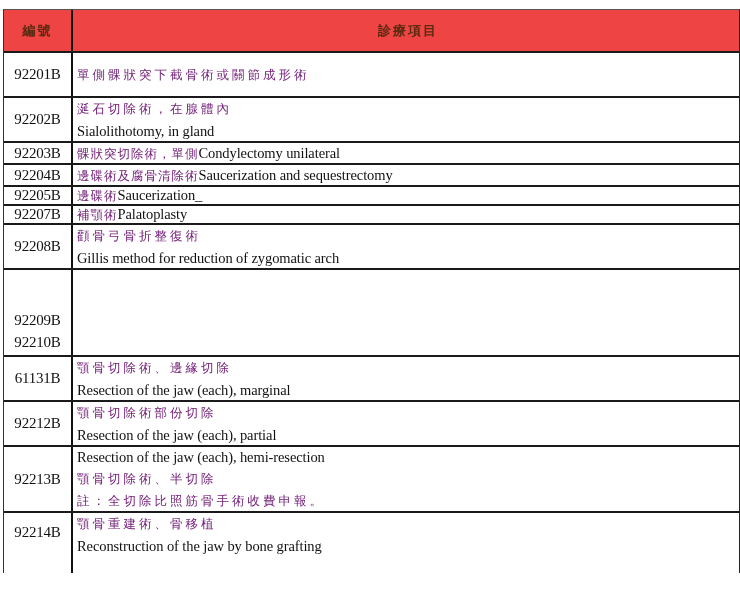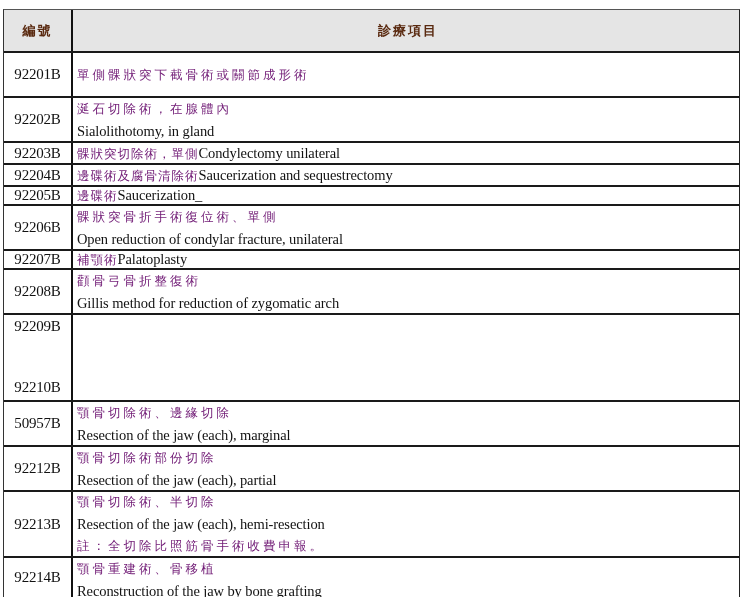--- a/index.html
+++ b/index.html
@@ -23,21 +23,21 @@
       border-left: 1px solid #333;
       border-right: 2px solid #222;
       border-top: 1px solid #555;
     }
     .row {
       display: flex;
       border-bottom: 2px solid #1a1a1a;
       box-sizing: border-box;
     }
     .header {
-      background: #e5e5e5;
+      background: #ef4444;
       height: 43px;
       border-bottom: 2px solid #1a1a1a;
     }
     .code-col {
       width: 69px;
       flex: 0 0 69px;
       border-right: 2px solid #111;
       box-sizing: border-box;
       display: flex;
       align-items: center;
@@ -45,21 +45,20 @@
       font-size: 15px;
       letter-spacing: -0.2px;
     }
     .code-col.multi {
       flex-direction: column;
       justify-content: flex-end;
       padding-bottom: 2px;
     }
     .code-col.multi span {
       line-height: 22px;
-      margin-top: 39px;
     }
     .desc-col {
       flex: 1;
       padding-left: 4px;
       display: flex;
       flex-direction: column;
       justify-content: center;
       font-size: 14.5px;
       box-sizing: border-box;
     }
@@ -140,27 +139,20 @@
     </div>
   </div>
 
   <div class="row r-s2">
     <div class="code-col">92205B</div>
     <div class="desc-col">
       <div class="line mixed"><span class="zh">邊碟術</span><span class="en">Saucerization_</span></div>
     </div>
   </div>
 
-  <div class="row r-h1">
-    <div class="code-col">92206B</div>
-    <div class="desc-col">
-      <div class="line zh">髁狀突骨折手術復位術、單側</div>
-      <div class="line en">Open reduction of condylar fracture, unilateral</div>
-    </div>
-  </div>
 
   <div class="row r-s2">
     <div class="code-col">92207B</div>
     <div class="desc-col">
       <div class="line mixed"><span class="zh">補顎術</span><span class="en">Palatoplasty</span></div>
     </div>
   </div>
 
   <div class="row r-h1">
     <div class="code-col">92208B</div>
@@ -171,40 +163,40 @@
   </div>
 
   <div class="row r-tall">
     <div class="code-col multi">
       <span>92209B</span>
       <span>92210B</span>
     </div>
   </div>
 
   <div class="row r-h1">
-    <div class="code-col">50957B</div>
+    <div class="code-col">61131B</div>
     <div class="desc-col">
       <div class="line zh">顎骨切除術、邊緣切除</div>
       <div class="line en">Resection of the jaw (each), marginal</div>
     </div>
   </div>
 
   <div class="row r-h1">
     <div class="code-col">92212B</div>
     <div class="desc-col">
       <div class="line zh">顎骨切除術部份切除</div>
       <div class="line en">Resection of the jaw (each), partial</div>
     </div>
   </div>
 
   <div class="row r-3">
     <div class="code-col">92213B</div>
     <div class="desc-col">
+      <div class="line en">Resection of the jaw (each), hemi-resection</div>
       <div class="line zh">顎骨切除術、半切除</div>
-      <div class="line en">Resection of the jaw (each), hemi-resection</div>
       <div class="line zh">註：全切除比照筋骨手術收費申報。</div>
     </div>
   </div>
 
   <div class="row r-last">
     <div class="code-col" style="align-items:flex-start; padding-top:11px;">92214B</div>
     <div class="desc-col" style="justify-content:flex-start;">
       <div class="line zh">顎骨重建術、骨移植</div>
       <div class="line en">Reconstruction of the jaw by bone grafting</div>
     </div>

